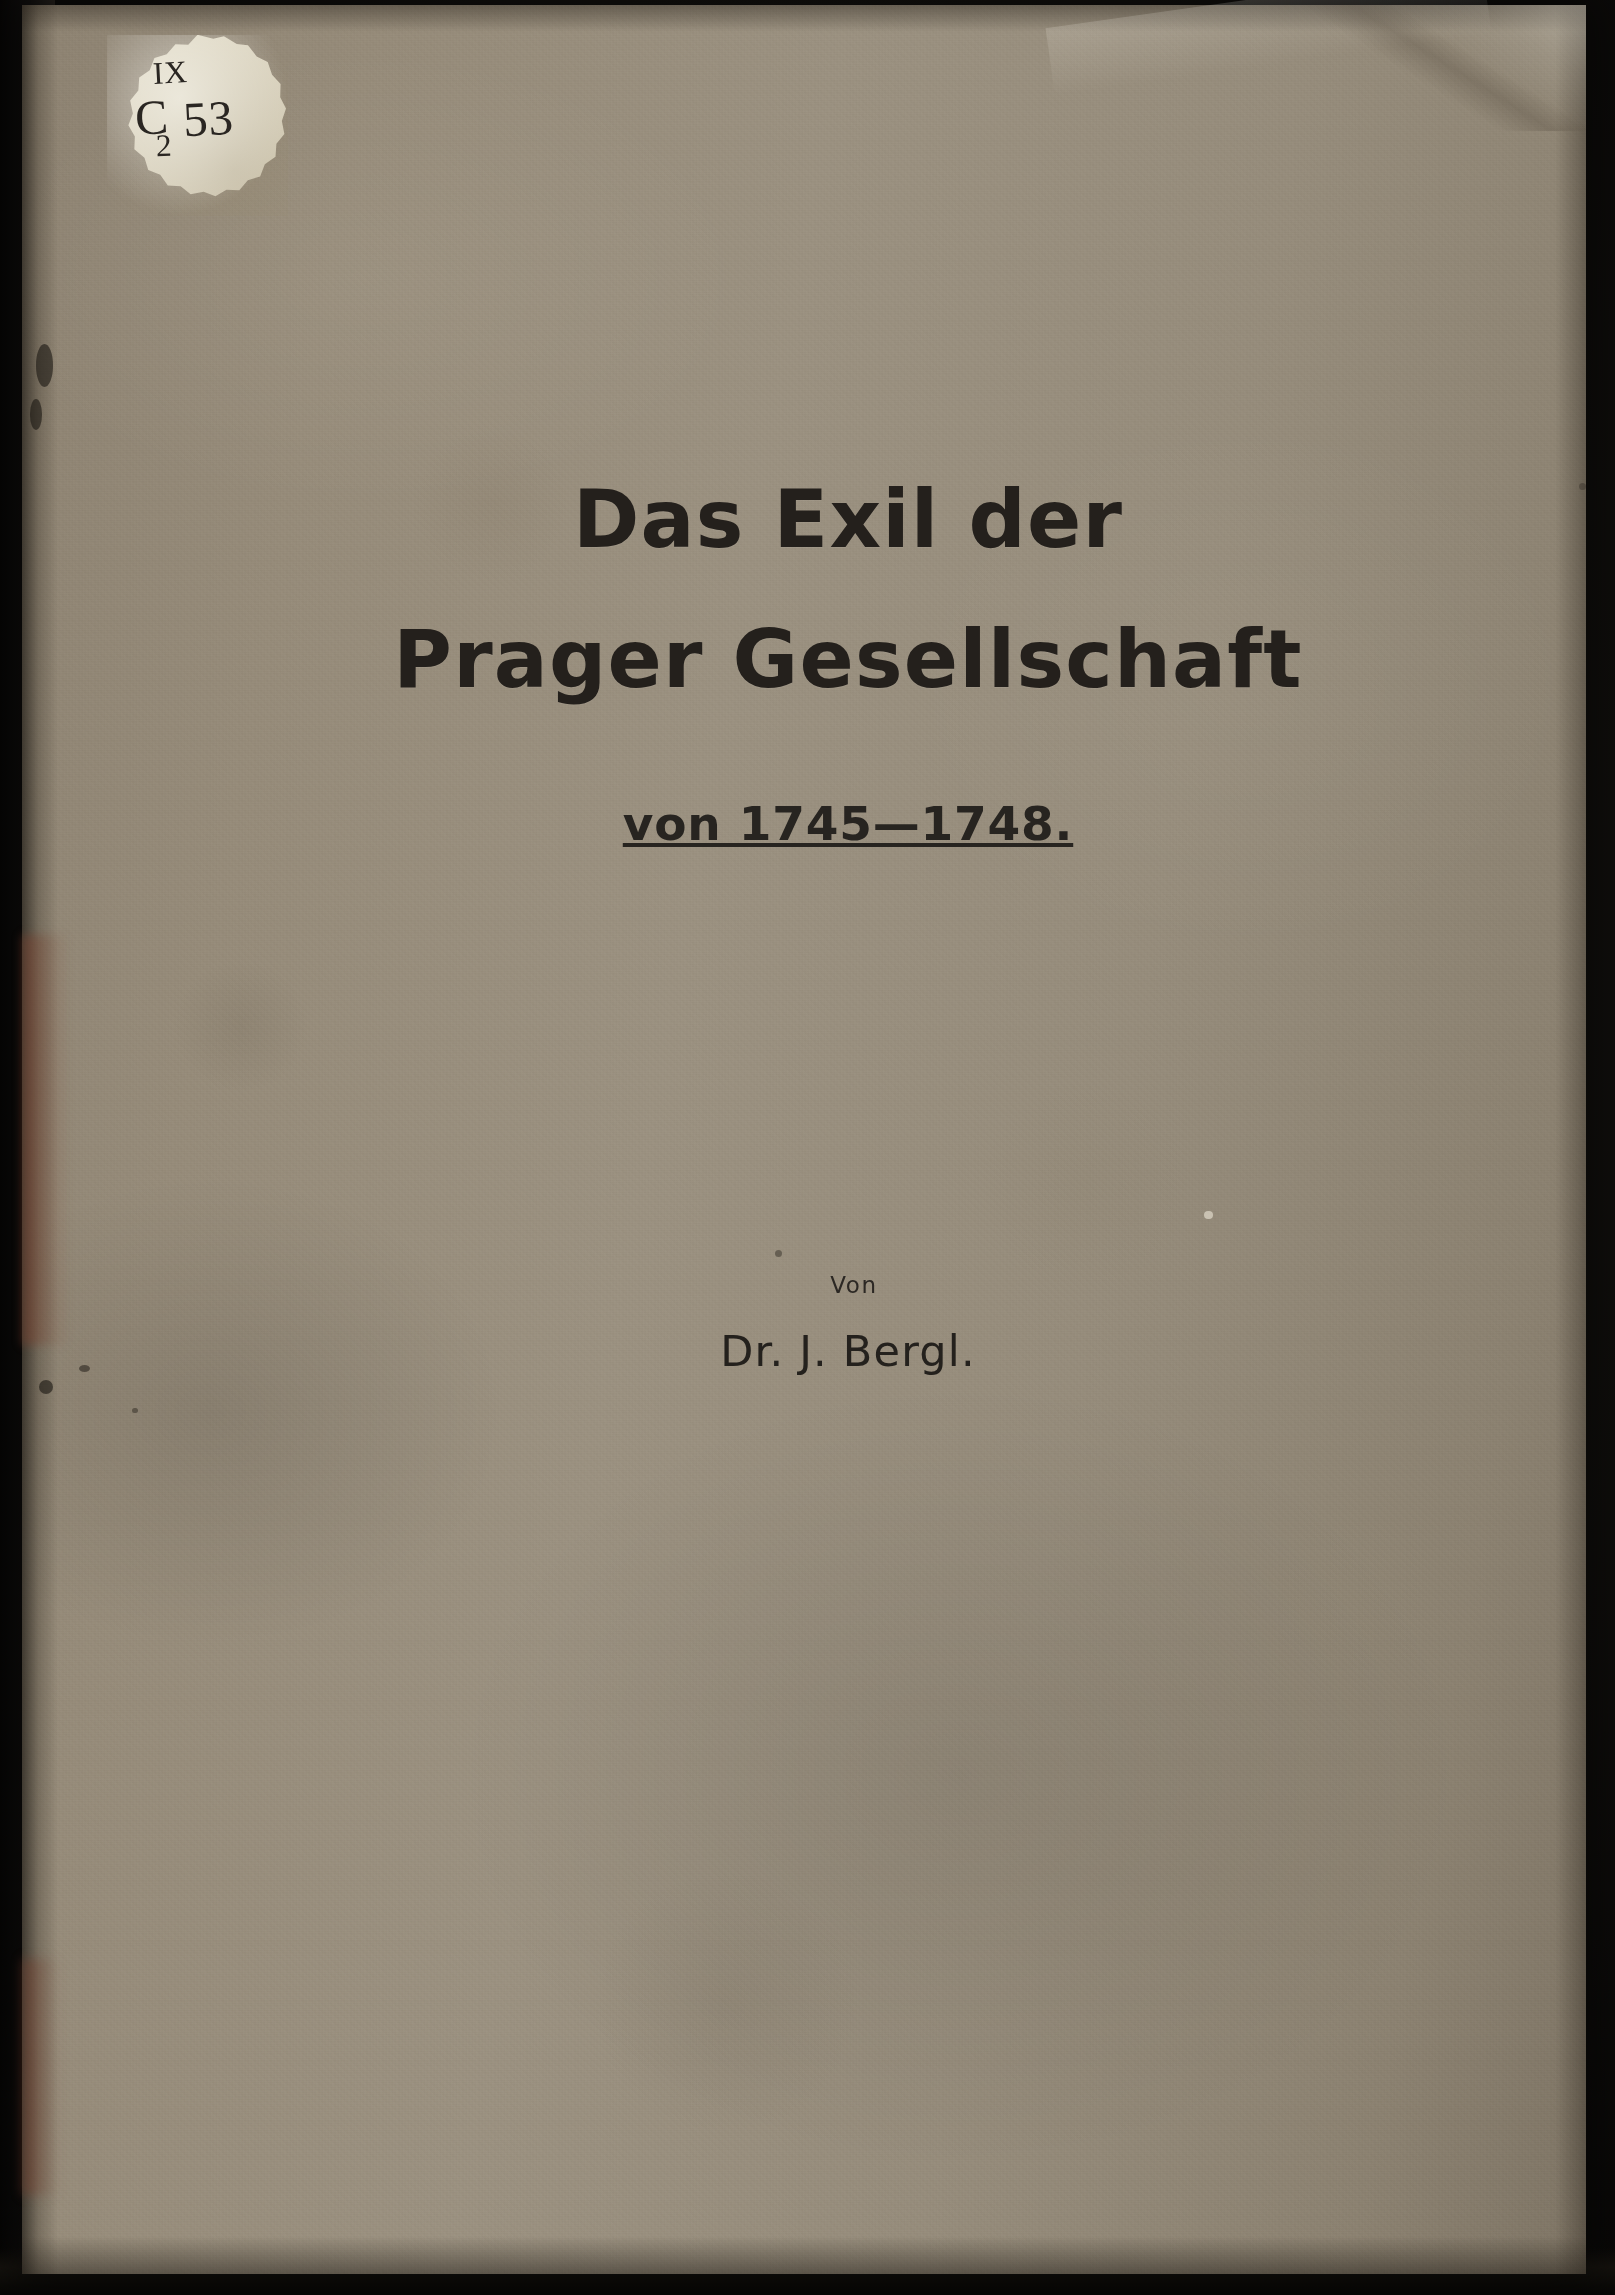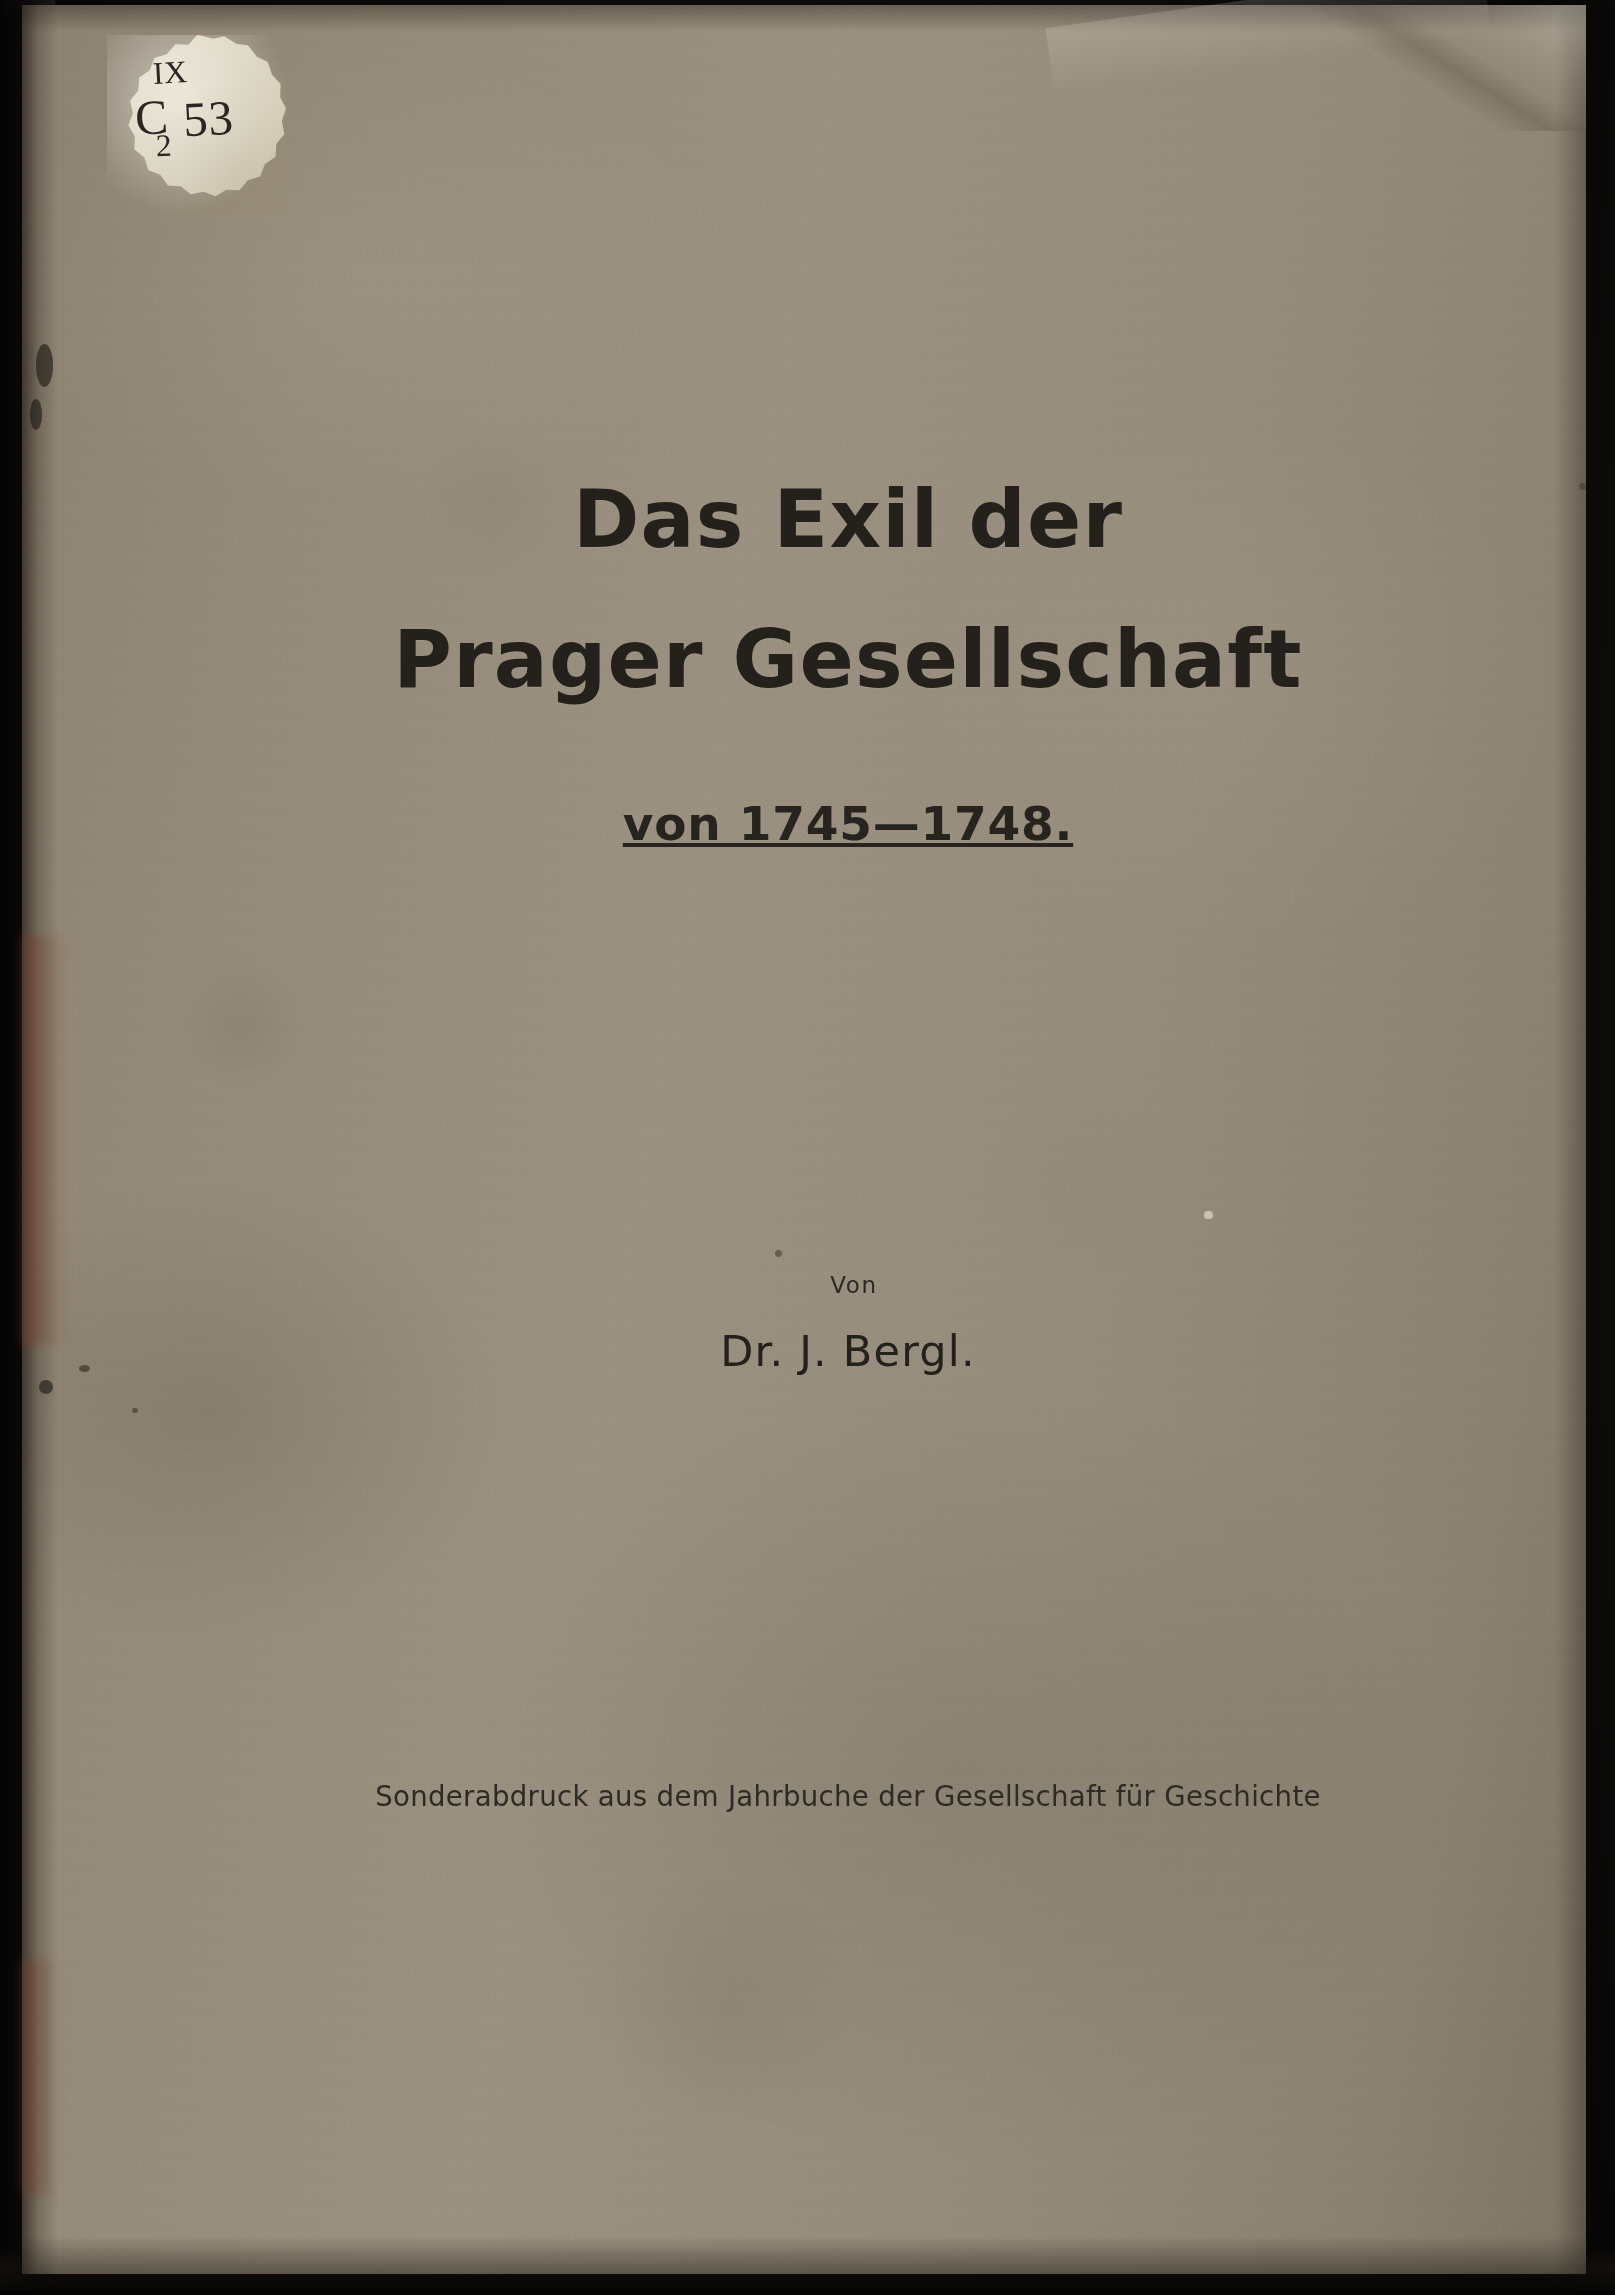--- a/index.html
+++ b/index.html
@@ -327,19 +327,18 @@
 
     <div class="content">
       <div class="title-line" id="title1">Das Exil der</div>
       <div class="title-line" id="title2">Prager Gesellschaft</div>
       <div id="subtitle">von 1745—1748.</div>
 
       <div id="byline-von">Von</div>
       <div id="author">Dr. J. Bergl.</div>
 
       <div id="imprint">
-        <span class="l1">Sonderabdruck aus dem Jahrbuche der Gesellschaft für Geschichte</span>
       </div>
     </div>
 
   </div>
 </div>
 
 
 </body></html>

